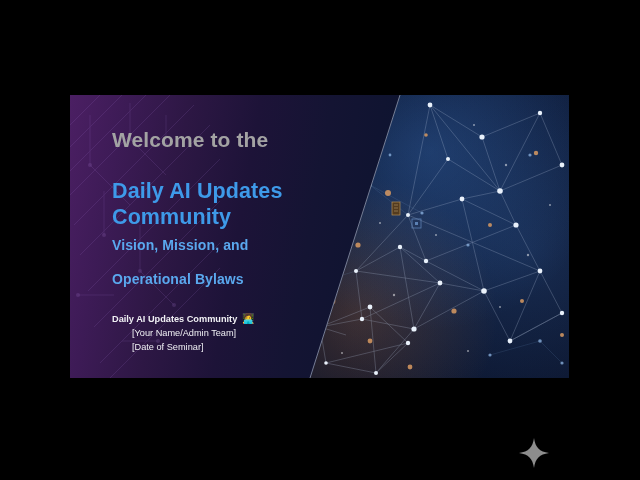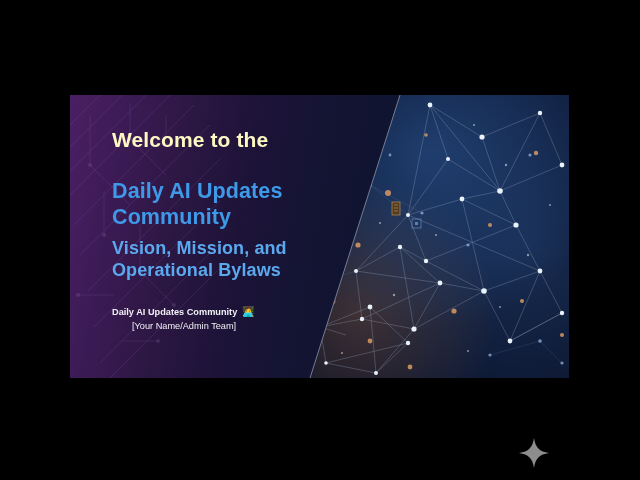--- a/index.html
+++ b/index.html
@@ -63,30 +63,30 @@
   }
 
   
   .copy {
     position:absolute;
     left:42px; top:33px;
     width:235px;
   }
   .t-welcome {
     font-size:21px; font-weight:bold; letter-spacing:.1px;
-    color:#fef9c3; line-height:1.15;
+    color:#a3a3a3; line-height:1.15;
   }
   .t-name {
     margin-top:26px;
     font-size:21.5px; font-weight:bold; letter-spacing:.1px;
     color:#3e9ae9; line-height:1.22;
   }
   .t-sub {
     margin-top:6px;
-    font-size:18px; font-weight:bold; letter-spacing:.1px;
+    font-size:14px; font-weight:bold; letter-spacing:.1px;
     color:#5fade f; color:#5aa8ee; line-height:1.25;
   }
   .footer {
     margin-top:23px;
     color:#f0f0f4;
     font-size:9.2px;
     line-height:1.55;
   }
   .footer .f1 { font-weight:bold; display:flex; align-items:center; gap:5px; }
   .footer .f2, .footer .f3 { font-weight:normal;margin-left:20px; }
@@ -245,28 +245,29 @@
     <svg class="divider" viewBox="0 0 499 283" preserveAspectRatio="none">
       <line x1="330" y1="0" x2="240" y2="283" stroke="#c9d4e6" stroke-width="1" opacity="0.55"></line>
     </svg>
 
     <div class="copy">
       <div class="t-welcome">Welcome to the</div>
 
       <div class="t-name">Daily AI Updates Community</div>
 
       <div class="t-sub">Vision, Mission, and</div>
-      <div class="t-sub" style="margin-top:0">Operational Bylaws</div>
+      <div class="t-sub" style="margin-top:17px">Operational Bylaws</div>
 
       <div class="footer">
         <div class="f1">
           <span>Daily AI Updates Community</span>
           <span class="emoji">👩‍💻</span>
         </div>
         <div class="f2">[Your Name/Admin Team]</div>
+        <div class="f3">[Date of Seminar]</div>
       </div>
     </div>
 
   </div>
 
   <svg id="sparkle" viewBox="0 0 30 30">
     <path d="M15 0 C16.4 9.6 20.4 13.6 30 15 C20.4 16.4 16.4 20.4 15 30 C13.6 20.4 9.6 16.4 0 15 C9.6 13.6 13.6 9.6 15 0 Z" fill="#8d8d8d"></path>
   </svg>
 
 </div>

